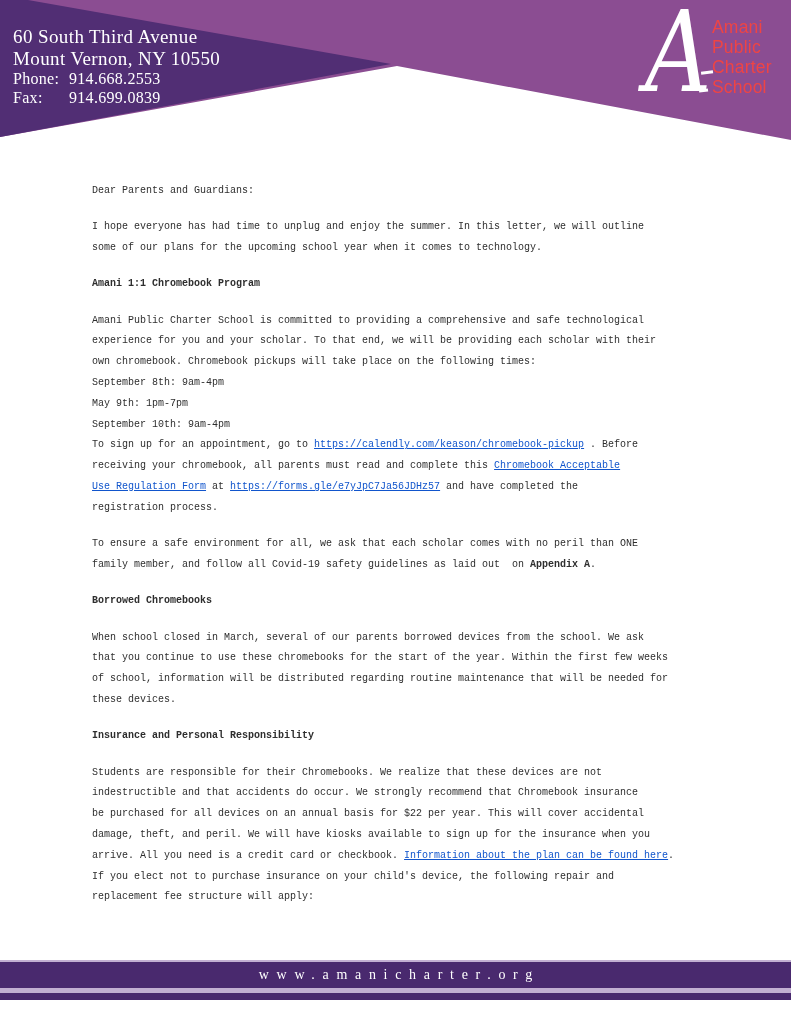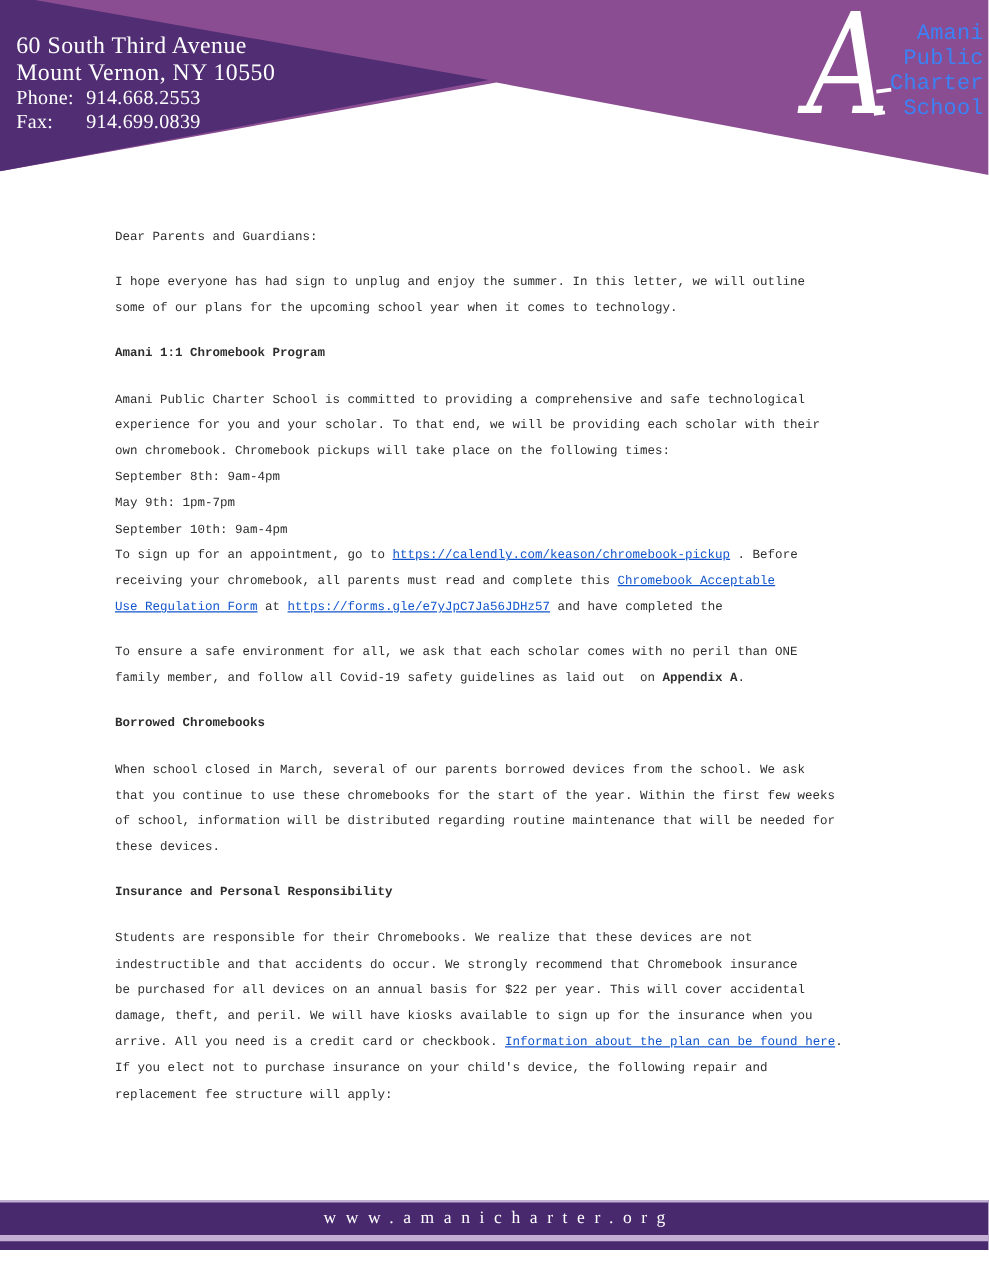--- a/index.html
+++ b/index.html
@@ -43,25 +43,24 @@
   .logo-a {
     position: absolute; left: 645px; top: -4px;
     color: #ffffff;
     font-family: "DejaVu Serif", serif;
     font-style: italic; font-weight: 400;
     font-size: 112px; line-height: 1;
     transform: scaleX(0.82); transform-origin: left top;
   }
   .logo-words {
     position: absolute; left: 712px; top: 17px;
-    color: #3b82f6;
-    font-family: Liberation Mono, monospace;
+    color: #ef4444;
+    font-family: Liberation Sans, sans-serif;
     font-size: 17.5px; line-height: 20px;
     letter-spacing: 0.2px;
-    text-align: right;
   }
   .logo-tick { position: absolute; background: #ffffff; height: 2.5px; }
   .tick1 { left: 701px; top: 71px; width: 12px; transform: rotate(-7deg); }
   .tick2 { left: 699px; top: 89px; width: 9px; transform: rotate(-7deg); }
   
   .letter {
     position: absolute; left: 92px; top: 181px; width: 625px;
     color: var(--text-color);
   }
   .line {
@@ -125,34 +124,35 @@
         <div>Public</div>
         <div>Charter</div>
         <div>School</div>
       </div>
     </div>
   </div>
 
   <div class="letter">
       <div class="line"><span>Dear Parents and Guardians:</span></div>
       <div class="line blank"></div>
-      <div class="line"><span>I hope everyone has had sign to unplug and enjoy the summer. In this letter, we will outline</span></div>
+      <div class="line"><span>I hope everyone has had time to unplug and enjoy the summer. In this letter, we will outline</span></div>
       <div class="line"><span>some of our plans for the upcoming school year when it comes to technology.</span></div>
       <div class="line blank"></div>
       <div class="line heading"><span>Amani 1:1 Chromebook Program</span></div>
       <div class="line blank"></div>
       <div class="line"><span>Amani Public Charter School is committed to providing a comprehensive and safe technological</span></div>
       <div class="line"><span>experience for you and your scholar. To that end, we will be providing each scholar with their</span></div>
       <div class="line"><span>own chromebook. Chromebook pickups will take place on the following times:</span></div>
       <div class="line"><span>September 8th: 9am-4pm</span></div>
       <div class="line"><span>May 9th: 1pm-7pm</span></div>
       <div class="line"><span>September 10th: 9am-4pm</span></div>
       <div class="line"><span>To sign up for an appointment, go to </span><a class="lnk" href="#">https://calendly.com/keason/chromebook-pickup</a><span> . Before</span></div>
       <div class="line"><span>receiving your chromebook, all parents must read and complete this </span><a class="lnk" href="#">Chromebook Acceptable</a></div>
       <div class="line"><a class="lnk" href="#">Use Regulation Form</a><span> at </span><a class="lnk" href="#">https://forms.gle/e7yJpC7Ja56JDHz57</a><span> and have completed the</span></div>
+      <div class="line"><span>registration process.</span></div>
       <div class="line blank"></div>
       <div class="line"><span>To ensure a safe environment for all, we ask that each scholar comes with no peril than ONE</span></div>
       <div class="line"><span>family member, and follow all Covid-19 safety guidelines as laid out  on </span><span class="b">Appendix A</span><span>.</span></div>
       <div class="line blank"></div>
       <div class="line heading"><span>Borrowed Chromebooks</span></div>
       <div class="line blank"></div>
       <div class="line"><span>When school closed in March, several of our parents borrowed devices from the school. We ask</span></div>
       <div class="line"><span>that you continue to use these chromebooks for the start of the year. Within the first few weeks</span></div>
       <div class="line"><span>of school, information will be distributed regarding routine maintenance that will be needed for</span></div>
       <div class="line"><span>these devices.</span></div>

